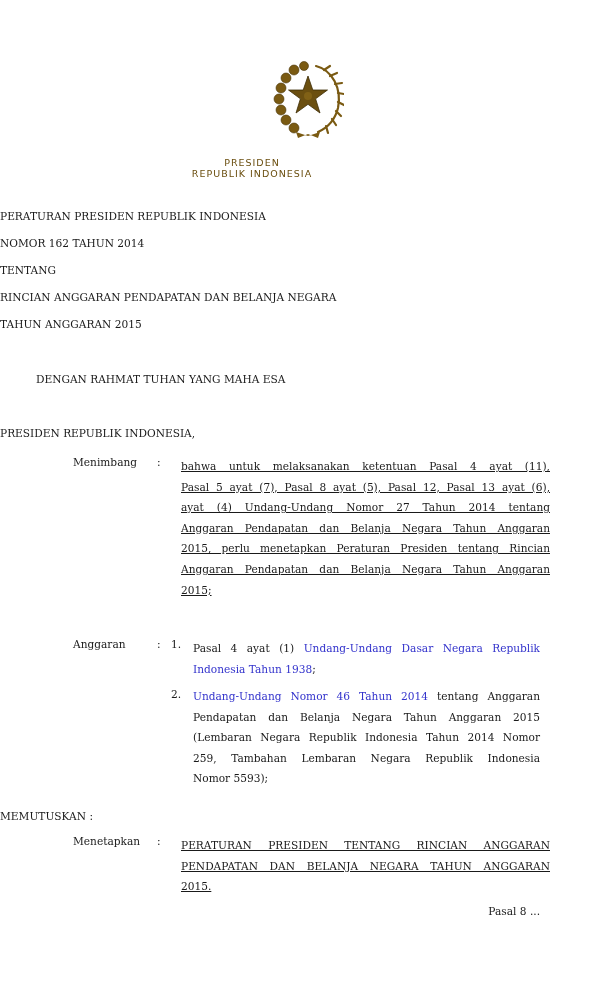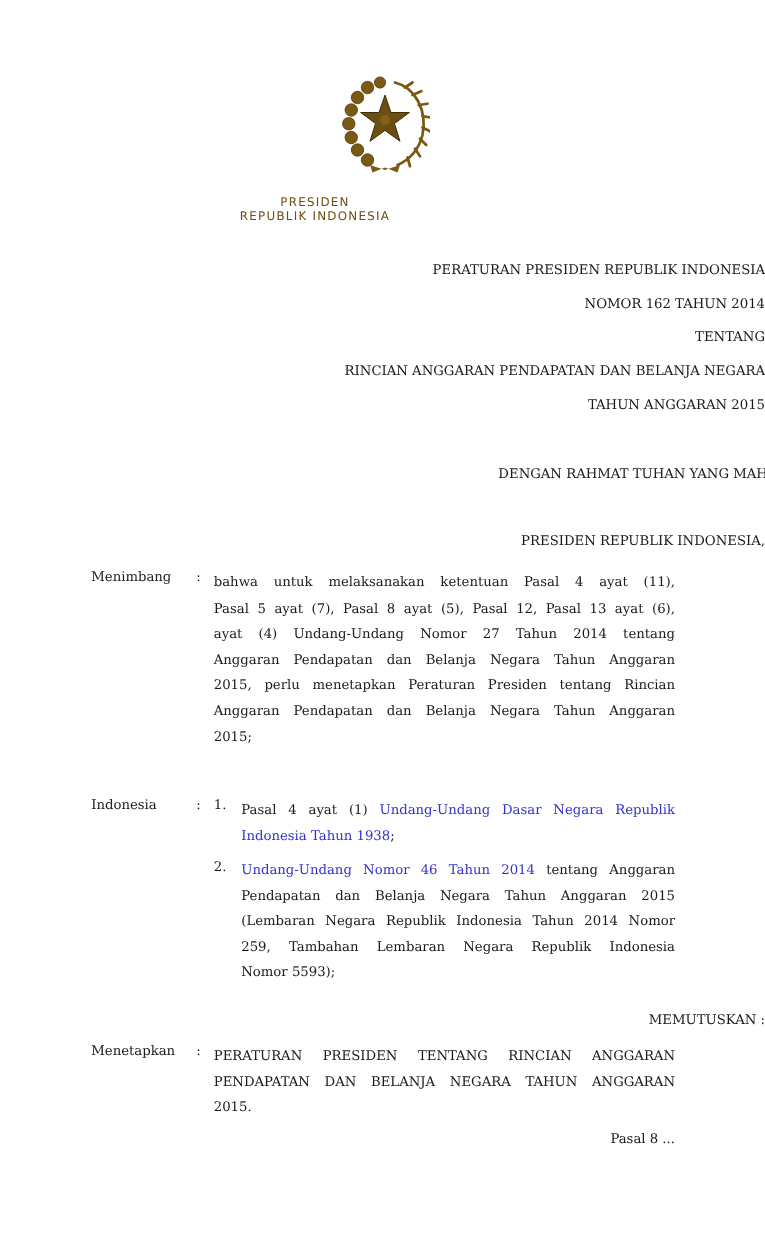--- a/index.html
+++ b/index.html
@@ -38,21 +38,21 @@
       color: #6b4f10;
       line-height: 11px;
     }
     .cap1 { top: 157px; }
     .cap2 { top: 168px; }
 
     .center-line {
       position: absolute;
       left: 0;
       width: 612px;
-      text-align: right;
+      text-align: left;
       font-size: 10.6px;
       line-height: 13px;
       white-space: nowrap;
     }
 
     .row {
       position: absolute;
       left: 0;
       width: 612px;
       font-size: 10.6px;
@@ -61,24 +61,25 @@
       position: absolute;
       left: 73px;
       white-space: nowrap;
     }
     .colon {
       position: absolute;
       left: 157px;
     }
     .body {
       position: absolute;
-      left: 171px;
+      left: 181px;
       width: 369px;
       text-align: justify;
       line-height: 20.6px;
+      text-decoration: underline;
     }
     .body .ln {
       display: block;
       text-align: justify;
       text-align-last: justify;
       height: 20.6px;
       white-space: nowrap;
     }
     .body .ln.last {
       text-align-last: left;
@@ -165,21 +166,21 @@
       <span class="ln">Pasal 5 ayat (7), Pasal 8 ayat (5), Pasal 12, Pasal 13 ayat (6),</span>
       <span class="ln">ayat (4) Undang-Undang Nomor 27 Tahun 2014 tentang</span>
       <span class="ln">Anggaran Pendapatan dan Belanja Negara Tahun Anggaran</span>
       <span class="ln">2015, perlu menetapkan Peraturan Presiden tentang Rincian</span>
       <span class="ln">Anggaran Pendapatan dan Belanja Negara Tahun Anggaran</span>
       <span class="ln last">2015;</span>
     </div>
   </div>
 
   <div class="row" style="top:638px;">
-    <span class="label">Indonesia</span>
+    <span class="label">Anggaran</span>
     <span class="colon">:</span>
 
     <span class="num">1.</span>
     <div class="numbody">
       <span class="ln"><span>Pasal 4 ayat (1) </span><span class="link">Undang-Undang Dasar Negara Republik</span></span>
       <span class="ln last"><span class="link">Indonesia Tahun 1938</span><span>;</span></span>
     </div>
 
     <span class="num" style="top:50px;">2.</span>
     <div class="numbody" style="top:48px;">

